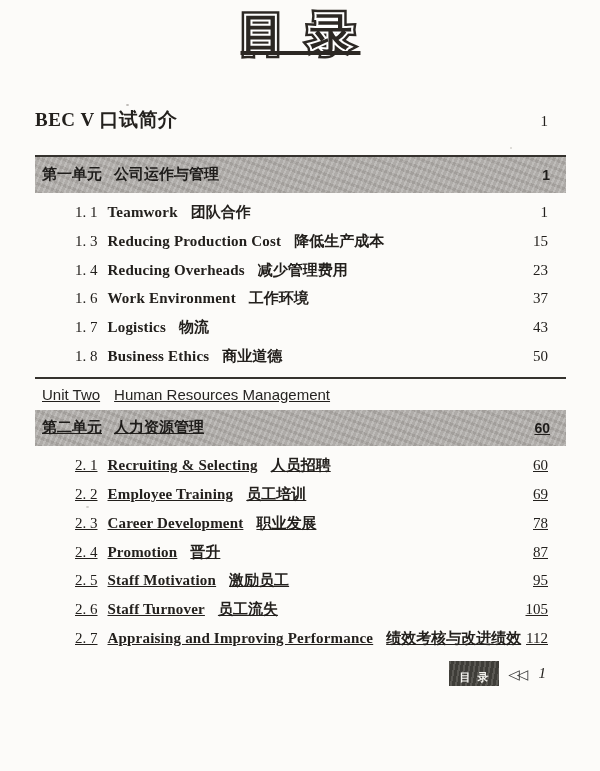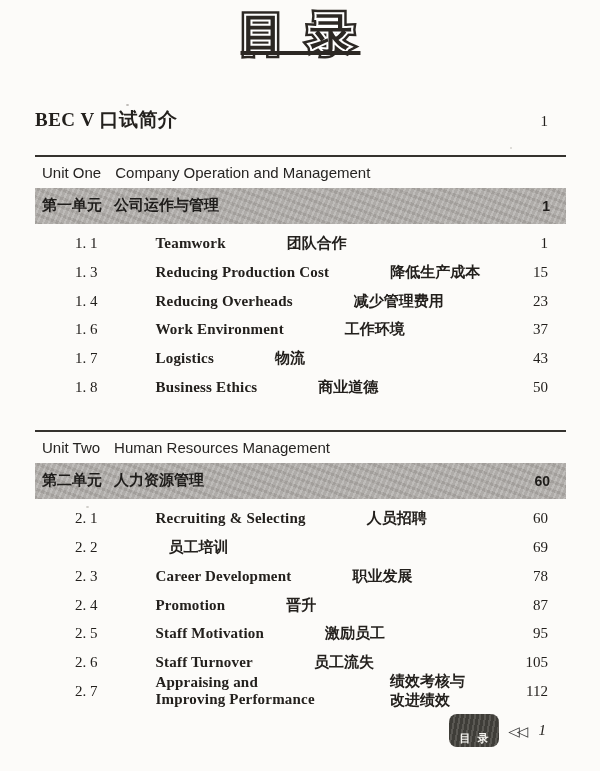--- a/index.html
+++ b/index.html
@@ -57,21 +57,21 @@
     font-size:19px;
     letter-spacing:0.5px;
   }
   .intro-page{
     margin-left:auto;
     font-size:15px;
   }
 
   
   .toc-section{margin-top:22px;}
-  .toc-section + .toc-section{margin-top:28px;}
+  .toc-section + .toc-section{margin-top:6px;text-decoration:underline;}
   .rule{border-top:2px solid var(--rule);}
   .unit-row{
     padding:7px 0 6px 7px;
     font-family:"Liberation Sans", sans-serif;
     font-size:15px;
     color:#262422;
     display:flex;
     align-items:baseline;
     line-height:18px;
   }
@@ -93,21 +93,20 @@
   .banner-name{margin-left:12px;}
   .banner-page{margin-left:auto;font-size:14px;}
 
   .items{margin-top:6px;}
   .toc-row{
     height:28.7px;
     display:flex;
     align-items:center;
     padding:0 18px 0 40px;
     font-size:15px;
-    gap:48px;
   }
   .row-num{margin-right:10px;white-space:pre;}
   .row-en{font-weight:bold;letter-spacing:0.2px;}
   .row-zh{margin-left:13px;font-weight:bold;}
   .row-page{margin-left:auto;}
 
   
   .footer{
     margin-top:9px;
     display:flex;
@@ -118,22 +117,22 @@
   }
   .footer-badge{
     background:var(--badge-bg);
     background-image:repeating-linear-gradient(100deg, rgba(255,255,255,.10) 0 2px, rgba(0,0,0,.12) 2px 5px);
     color:var(--badge-ink);
     font-family:"Liberation Sans", sans-serif;
     font-weight:bold;
     font-size:11px;
     line-height:16px;
     letter-spacing:7px;
-    padding:16px 4px 1px 10px;
-    border-radius:8px;
+    padding:8px 4px 1px 10px;
+    border-radius:0;
   }
   .footer-chevrons{
     font-family:"DejaVu Sans", sans-serif;
     font-size:15px;
     color:#3a3a3a;
     letter-spacing:-3px;
     transform:scaleY(.9);
   }
   .footer-page{
     font-style:italic;
@@ -165,24 +164,20 @@
   </div>
 
   <div class="intro-row">
     <span class="intro-label">BEC V 口试简介</span>
     <span class="intro-page">1</span>
   </div>
 
   <div id="sections">
   <section class="toc-section">
     <div class="rule"></div>
-    <div class="unit-row">
-      <span class="unit-no">Unit One</span>
-      <span class="unit-name">Company Operation and Management</span>
-    </div>
     <div class="banner">
       <span class="banner-no">第一单元</span>
       <span class="banner-name">公司运作与管理</span>
       <span class="banner-page">1</span>
     </div>
     <div class="items">
   <div class="toc-row">
     <span class="row-num">1. 1</span>
     <span class="row-en">Teamwork</span>
     <span class="row-zh">团队合作</span>
@@ -242,20 +237,21 @@
     <div class="items">
   <div class="toc-row">
     <span class="row-num">2. 1</span>
     <span class="row-en">Recruiting &amp; Selecting</span>
     <span class="row-zh">人员招聘</span>
     <span class="row-page">60</span>
   </div>
 
   <div class="toc-row">
     <span class="row-num">2. 2</span>
+    <span class="row-en">Employee Training</span>
     <span class="row-zh">员工培训</span>
     <span class="row-page">69</span>
   </div>
 
   <div class="toc-row">
     <span class="row-num">2. 3</span>
     <span class="row-en">Career Development</span>
     <span class="row-zh">职业发展</span>
     <span class="row-page">78</span>
   </div>

